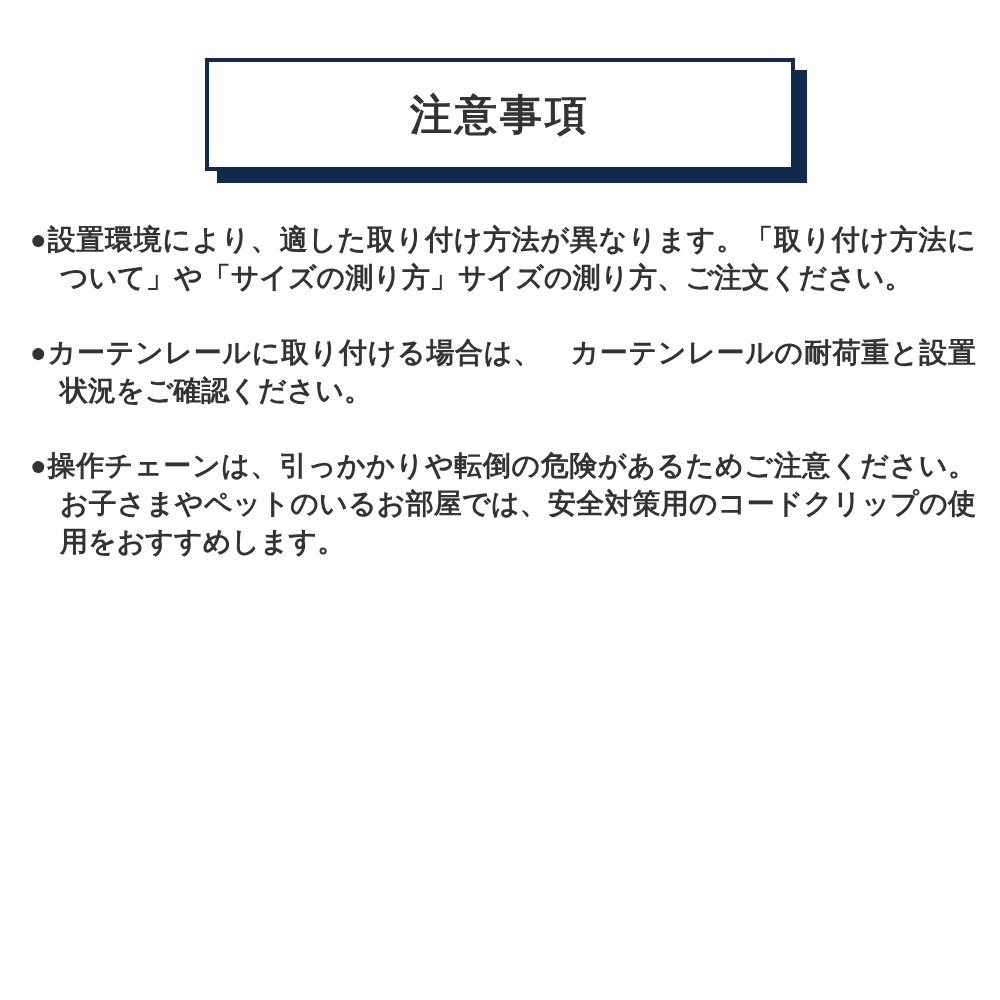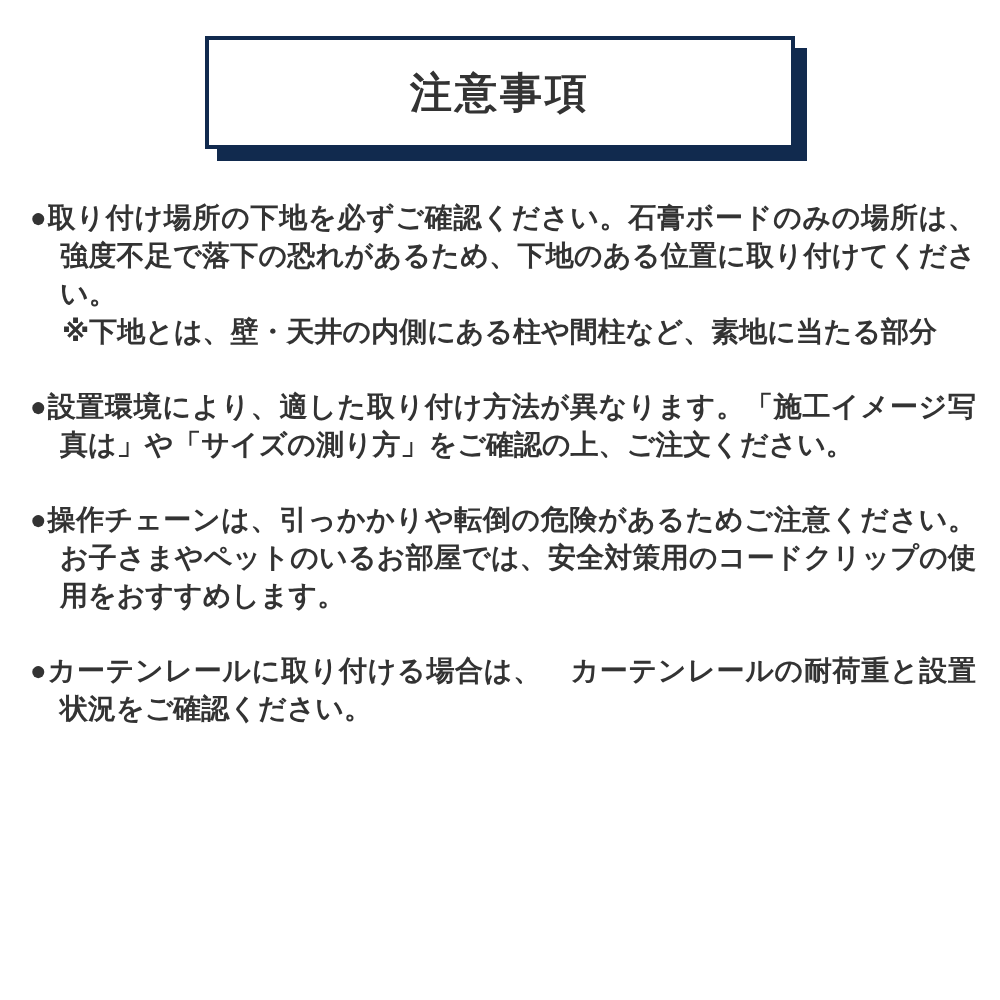--- a/index.html
+++ b/index.html
@@ -7,21 +7,21 @@
     width: 1000px;
     height: 1000px;
     background: #ffffff;
     font-family: "Liberation Sans", "DejaVu Sans", sans-serif;
     color: #333333;
     overflow: hidden;
   }
   .title-box {
     width: 590px;
     height: 113px;
-    margin: 36px auto 0 auto;
+    margin: 58px auto 0 auto;
     background: #ffffff;
     border: 4px solid #112a4e;
     box-shadow: 12px 12px 0 0 #112a4e;
     display: flex;
     align-items: center;
     justify-content: center;
   }
   .title-text {
     font-size: 42px;
     font-weight: bold;
@@ -54,34 +54,30 @@
 </style>
 </head>
 <body>
 
 <div class="title-box">
   <div class="title-text">注意事項</div>
 </div>
 
 <div class="notice-list">
 
+
   <div class="notice-item">
-    <p class="notice-line"><span class="bullet">●</span><span>取り付け場所の下地を必ずご確認ください。石膏ボードのみの場所は、強度不足で落下の恐れがあるため、下地のある位置に取り付けてください。</span></p>
-    <div class="notice-note">※下地とは、壁・天井の内側にある柱や間柱など、素地に当たる部分</div>
+    <p class="notice-line"><span class="bullet">●</span><span>設置環境により、適した取り付け方法が異なります。「取り付け方法について」や「サイズの測り方」サイズの測り方、ご注文ください。</span></p>
+
   </div>
 
   <div class="notice-item">
-    <p class="notice-line"><span class="bullet">●</span><span>設置環境により、適した取り付け方法が異なります。「施工イメージ写真は」や「サイズの測り方」をご確認の上、ご注文ください。</span></p>
+    <p class="notice-line"><span class="bullet">●</span><span>カーテンレールに取り付ける場合は、　カーテンレールの耐荷重と設置状況をご確認ください。</span></p>
 
   </div>
 
   <div class="notice-item">
     <p class="notice-line"><span class="bullet">●</span><span>操作チェーンは、引っかかりや転倒の危険があるためご注意ください。お子さまやペットのいるお部屋では、安全対策用のコードクリップの使用をおすすめします。</span></p>
 
   </div>
 
-  <div class="notice-item">
-    <p class="notice-line"><span class="bullet">●</span><span>カーテンレールに取り付ける場合は、　カーテンレールの耐荷重と設置状況をご確認ください。</span></p>
-
-  </div>
-
 
 </div>
 
 </body></html>

